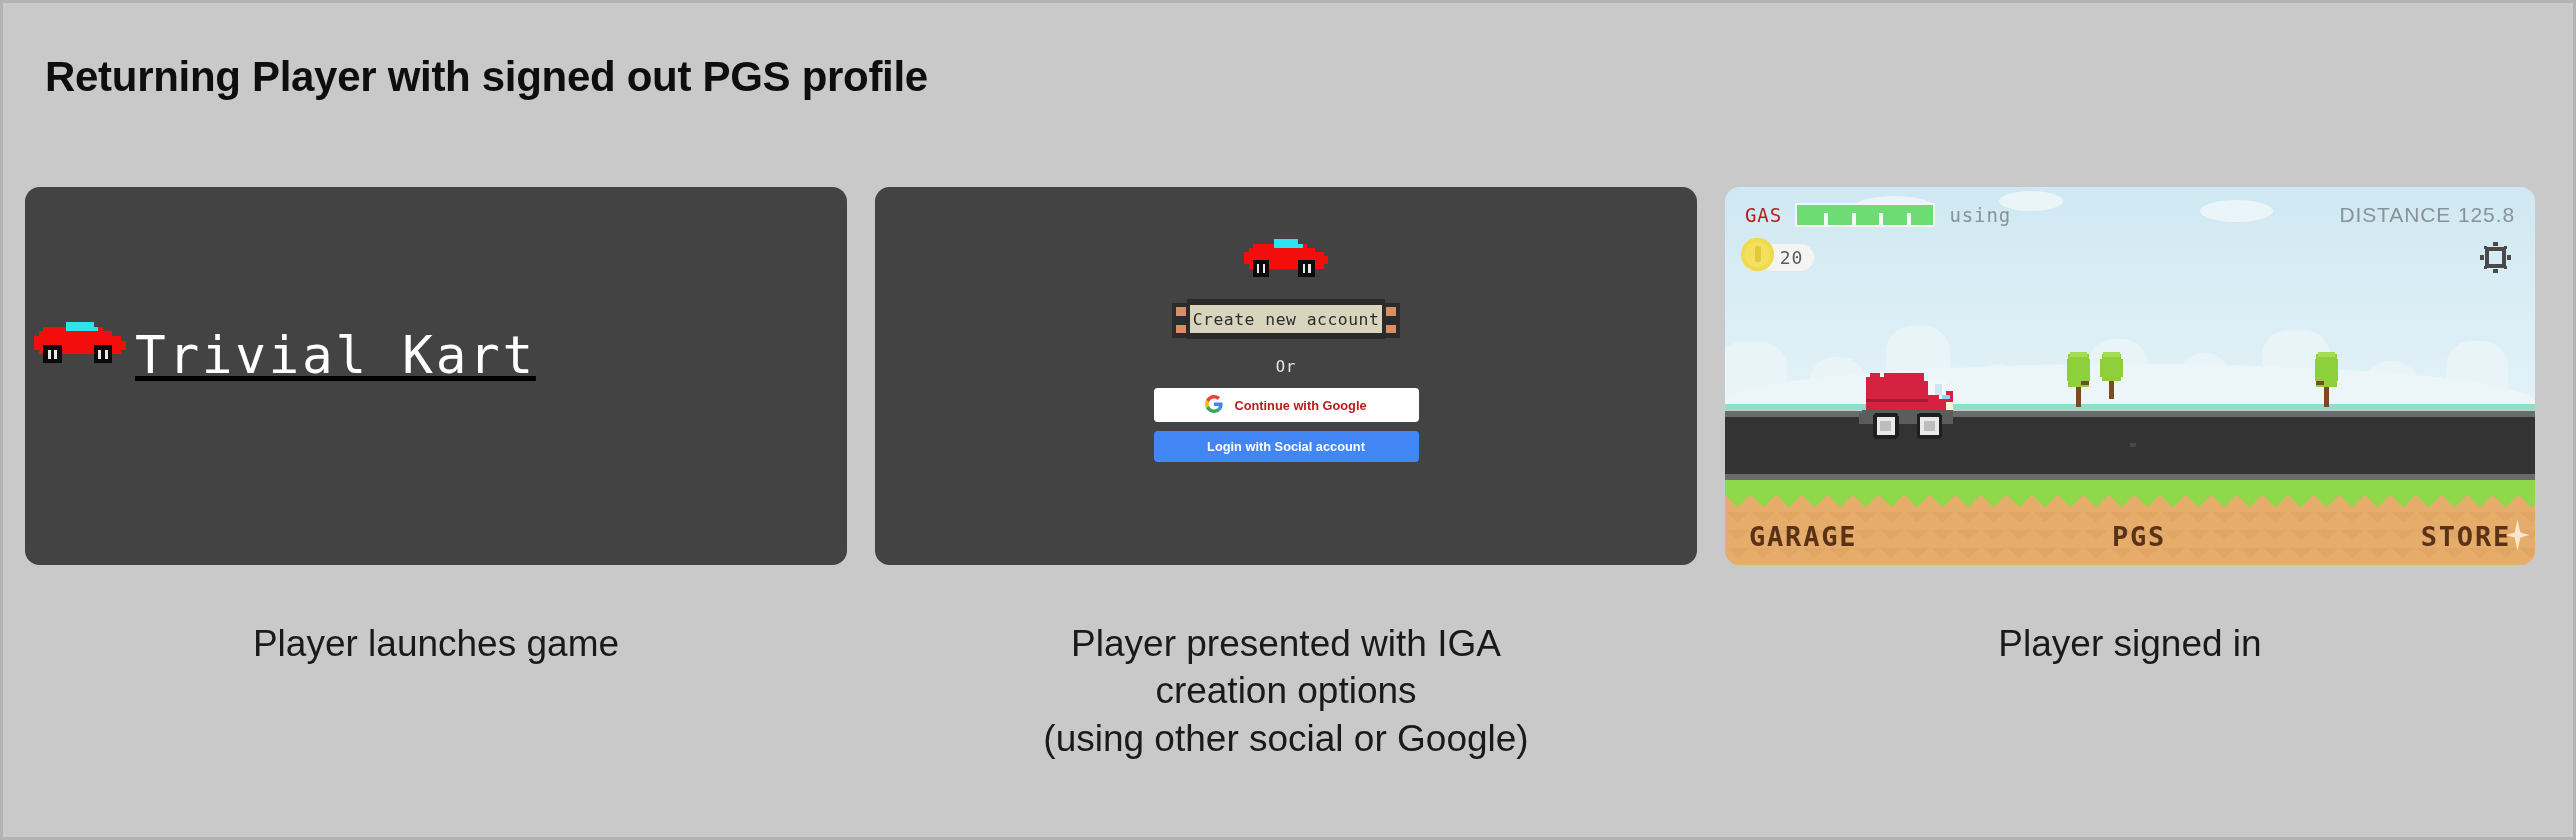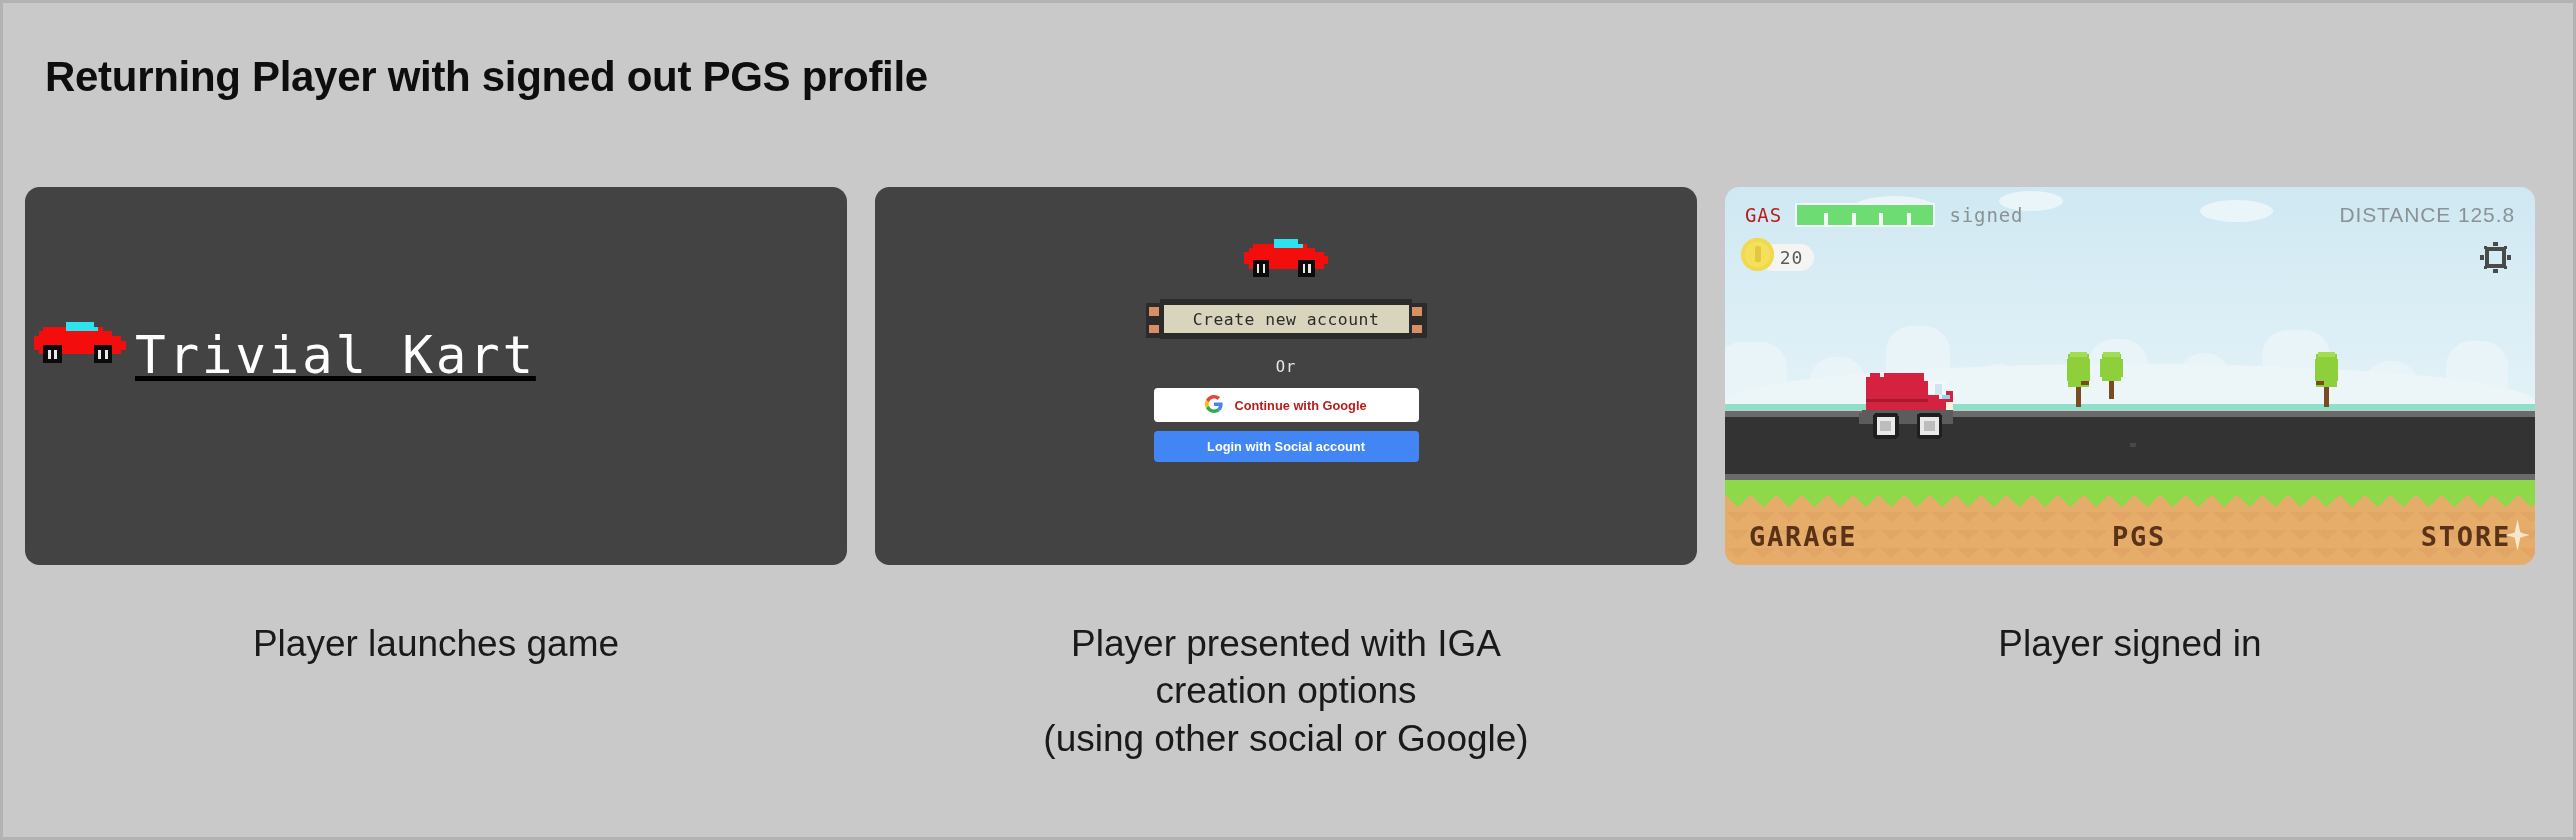--- a/index.html
+++ b/index.html
@@ -94,21 +94,21 @@
     transform: translateX(-50%);
     top: 44px;
     width: 384px;
     display: flex;
     flex-direction: column;
     align-items: center;
   }
   .create-btn {
     margin-top: 12.8px;
     position: relative;
-    width: 281px;
+    width: 228px;
     height: 51px;
     display: flex;
     align-items: center;
     justify-content: center;
   }
   .create-plate {
     position: absolute;
     left: 14.6px; right: 14.6px;
     top: 5.5px; bottom: 5.5px;
     background: #d9d4bc;
@@ -625,21 +625,21 @@
     </div>
 
     <div class="hud-row">
       <span class="hud-label">GAS</span>
       <span class="gas-bar">
         <span style="left:27px;"></span>
         <span style="left:55px;"></span>
         <span style="left:82px;"></span>
         <span style="left:110px;"></span>
       </span>
-      <span class="username">signed</span>
+      <span class="username">using</span>
       <span class="distance">DISTANCE 125.8</span>
     </div>
 
     <div class="coin-badge">
       <span class="coin"></span>
       <span class="coin-pill">20</span>
     </div>
 
 
     <div class="gear">

